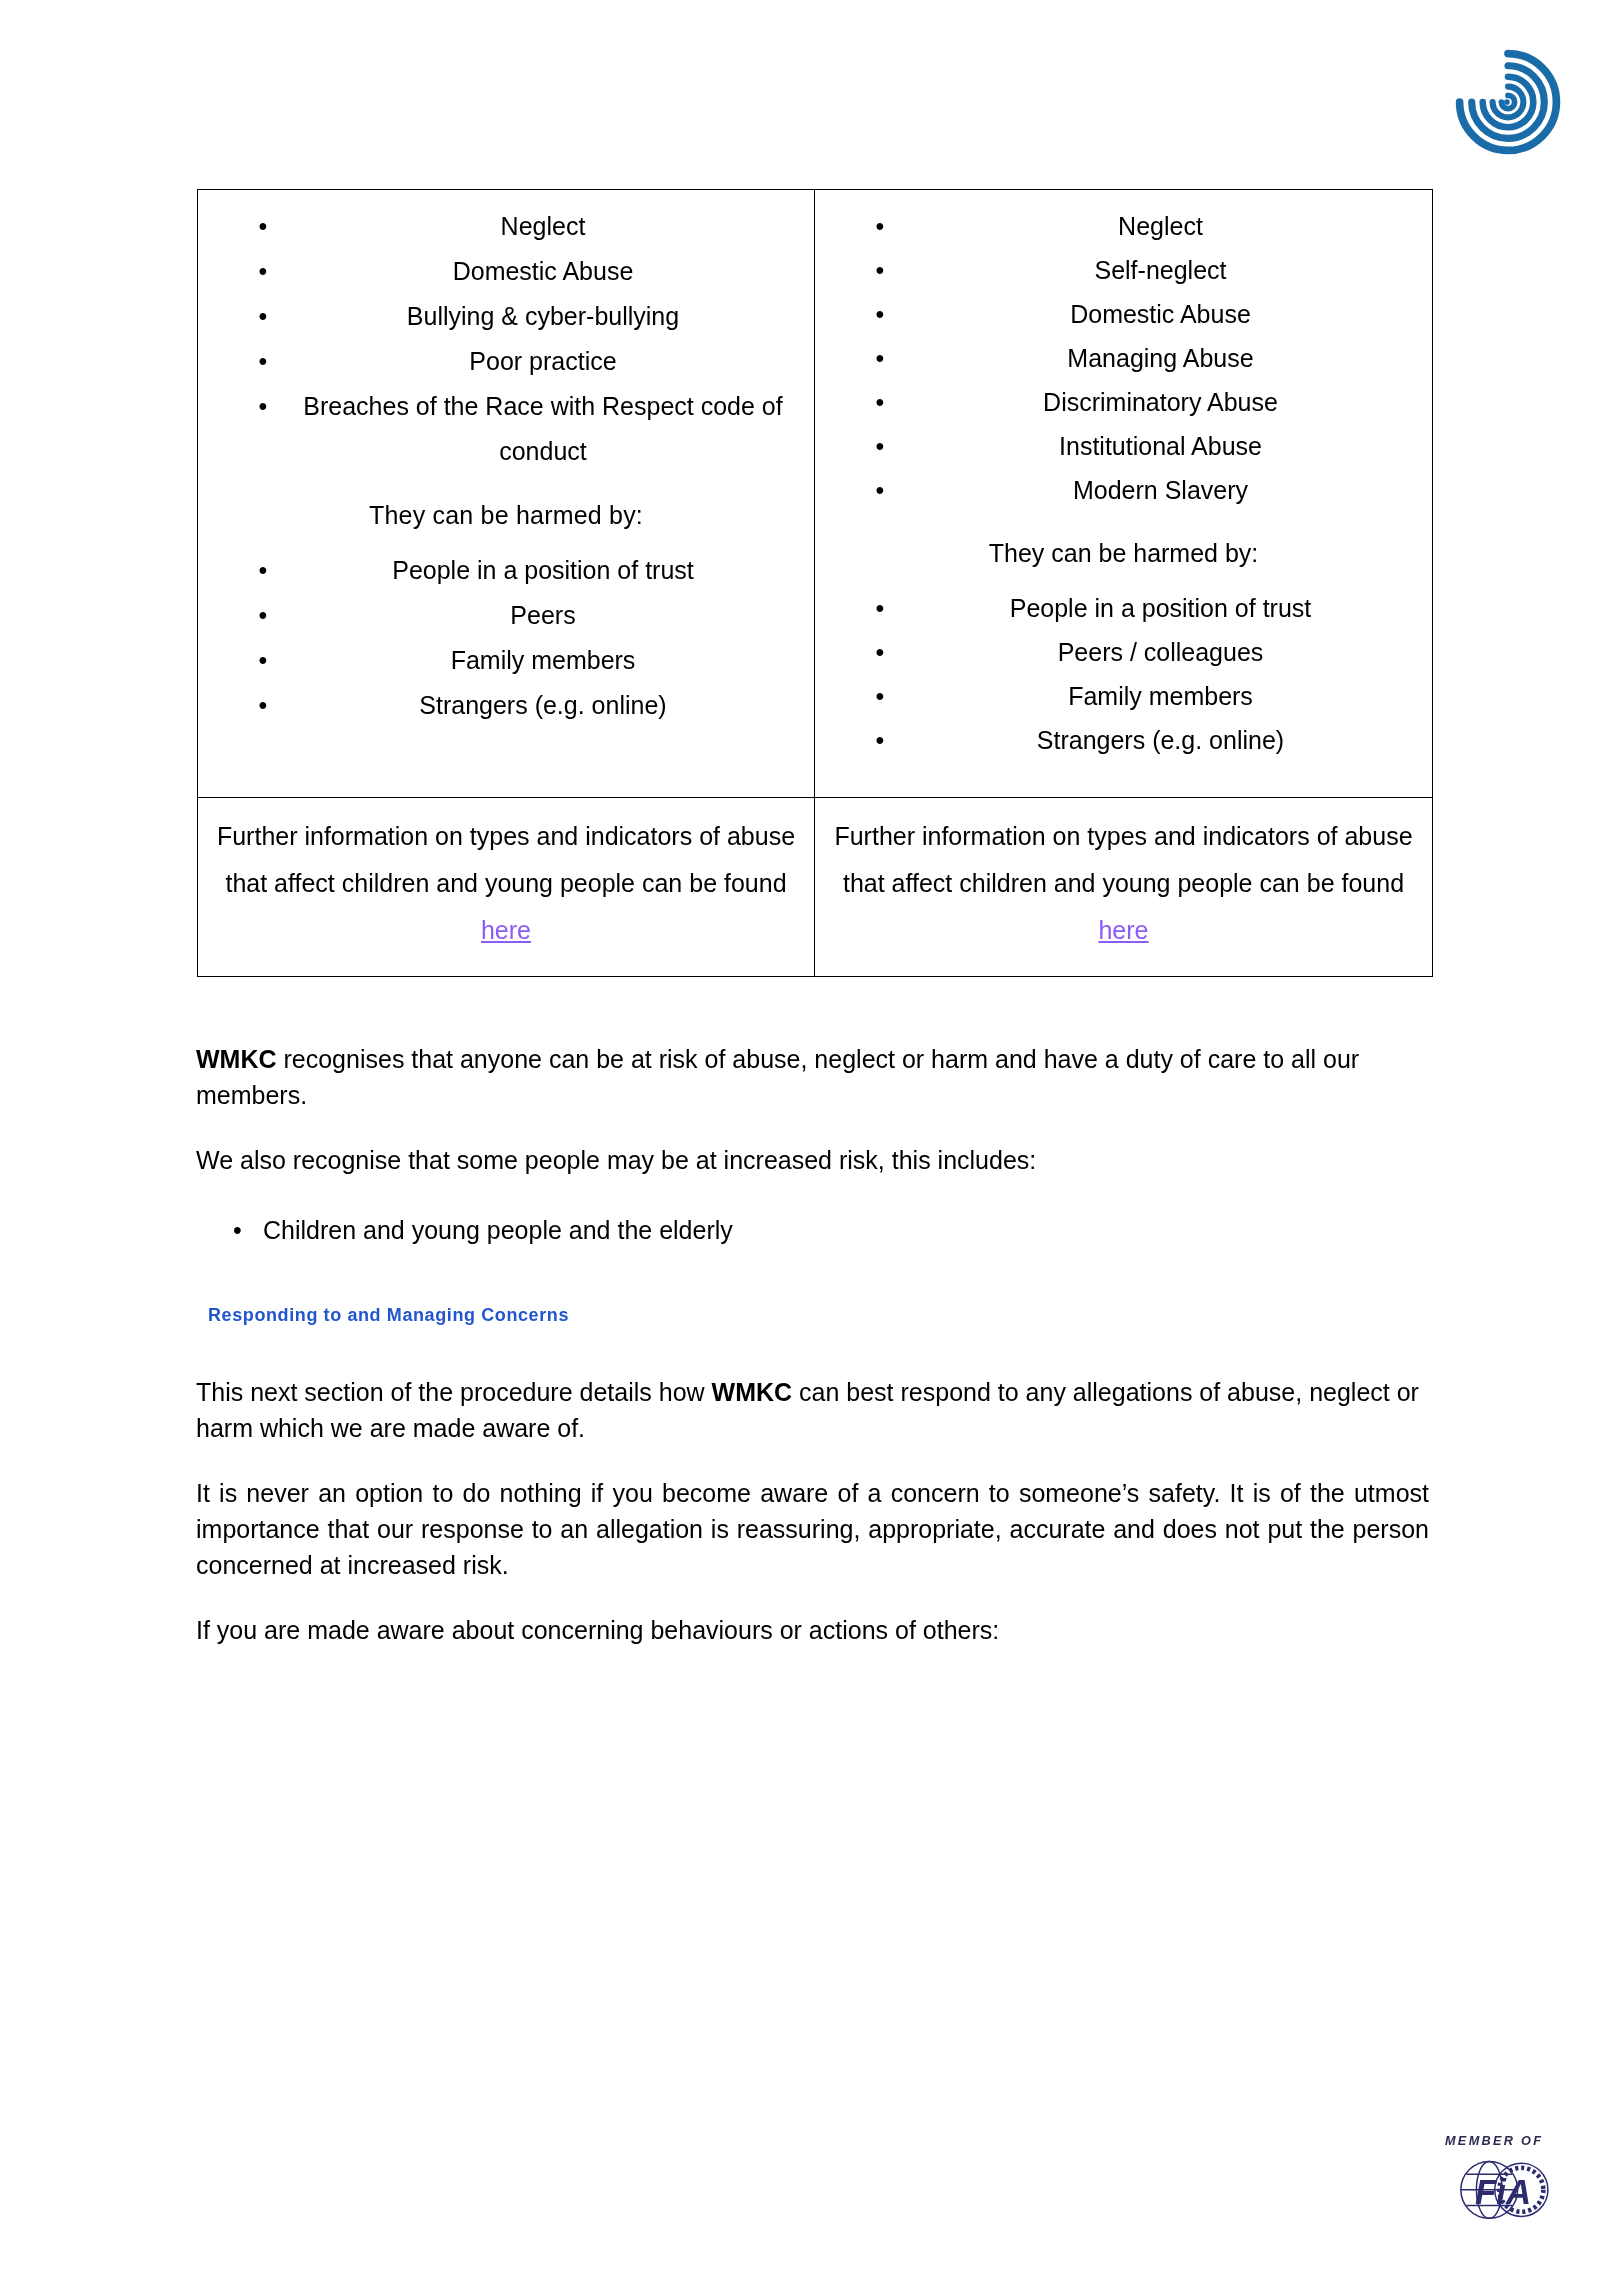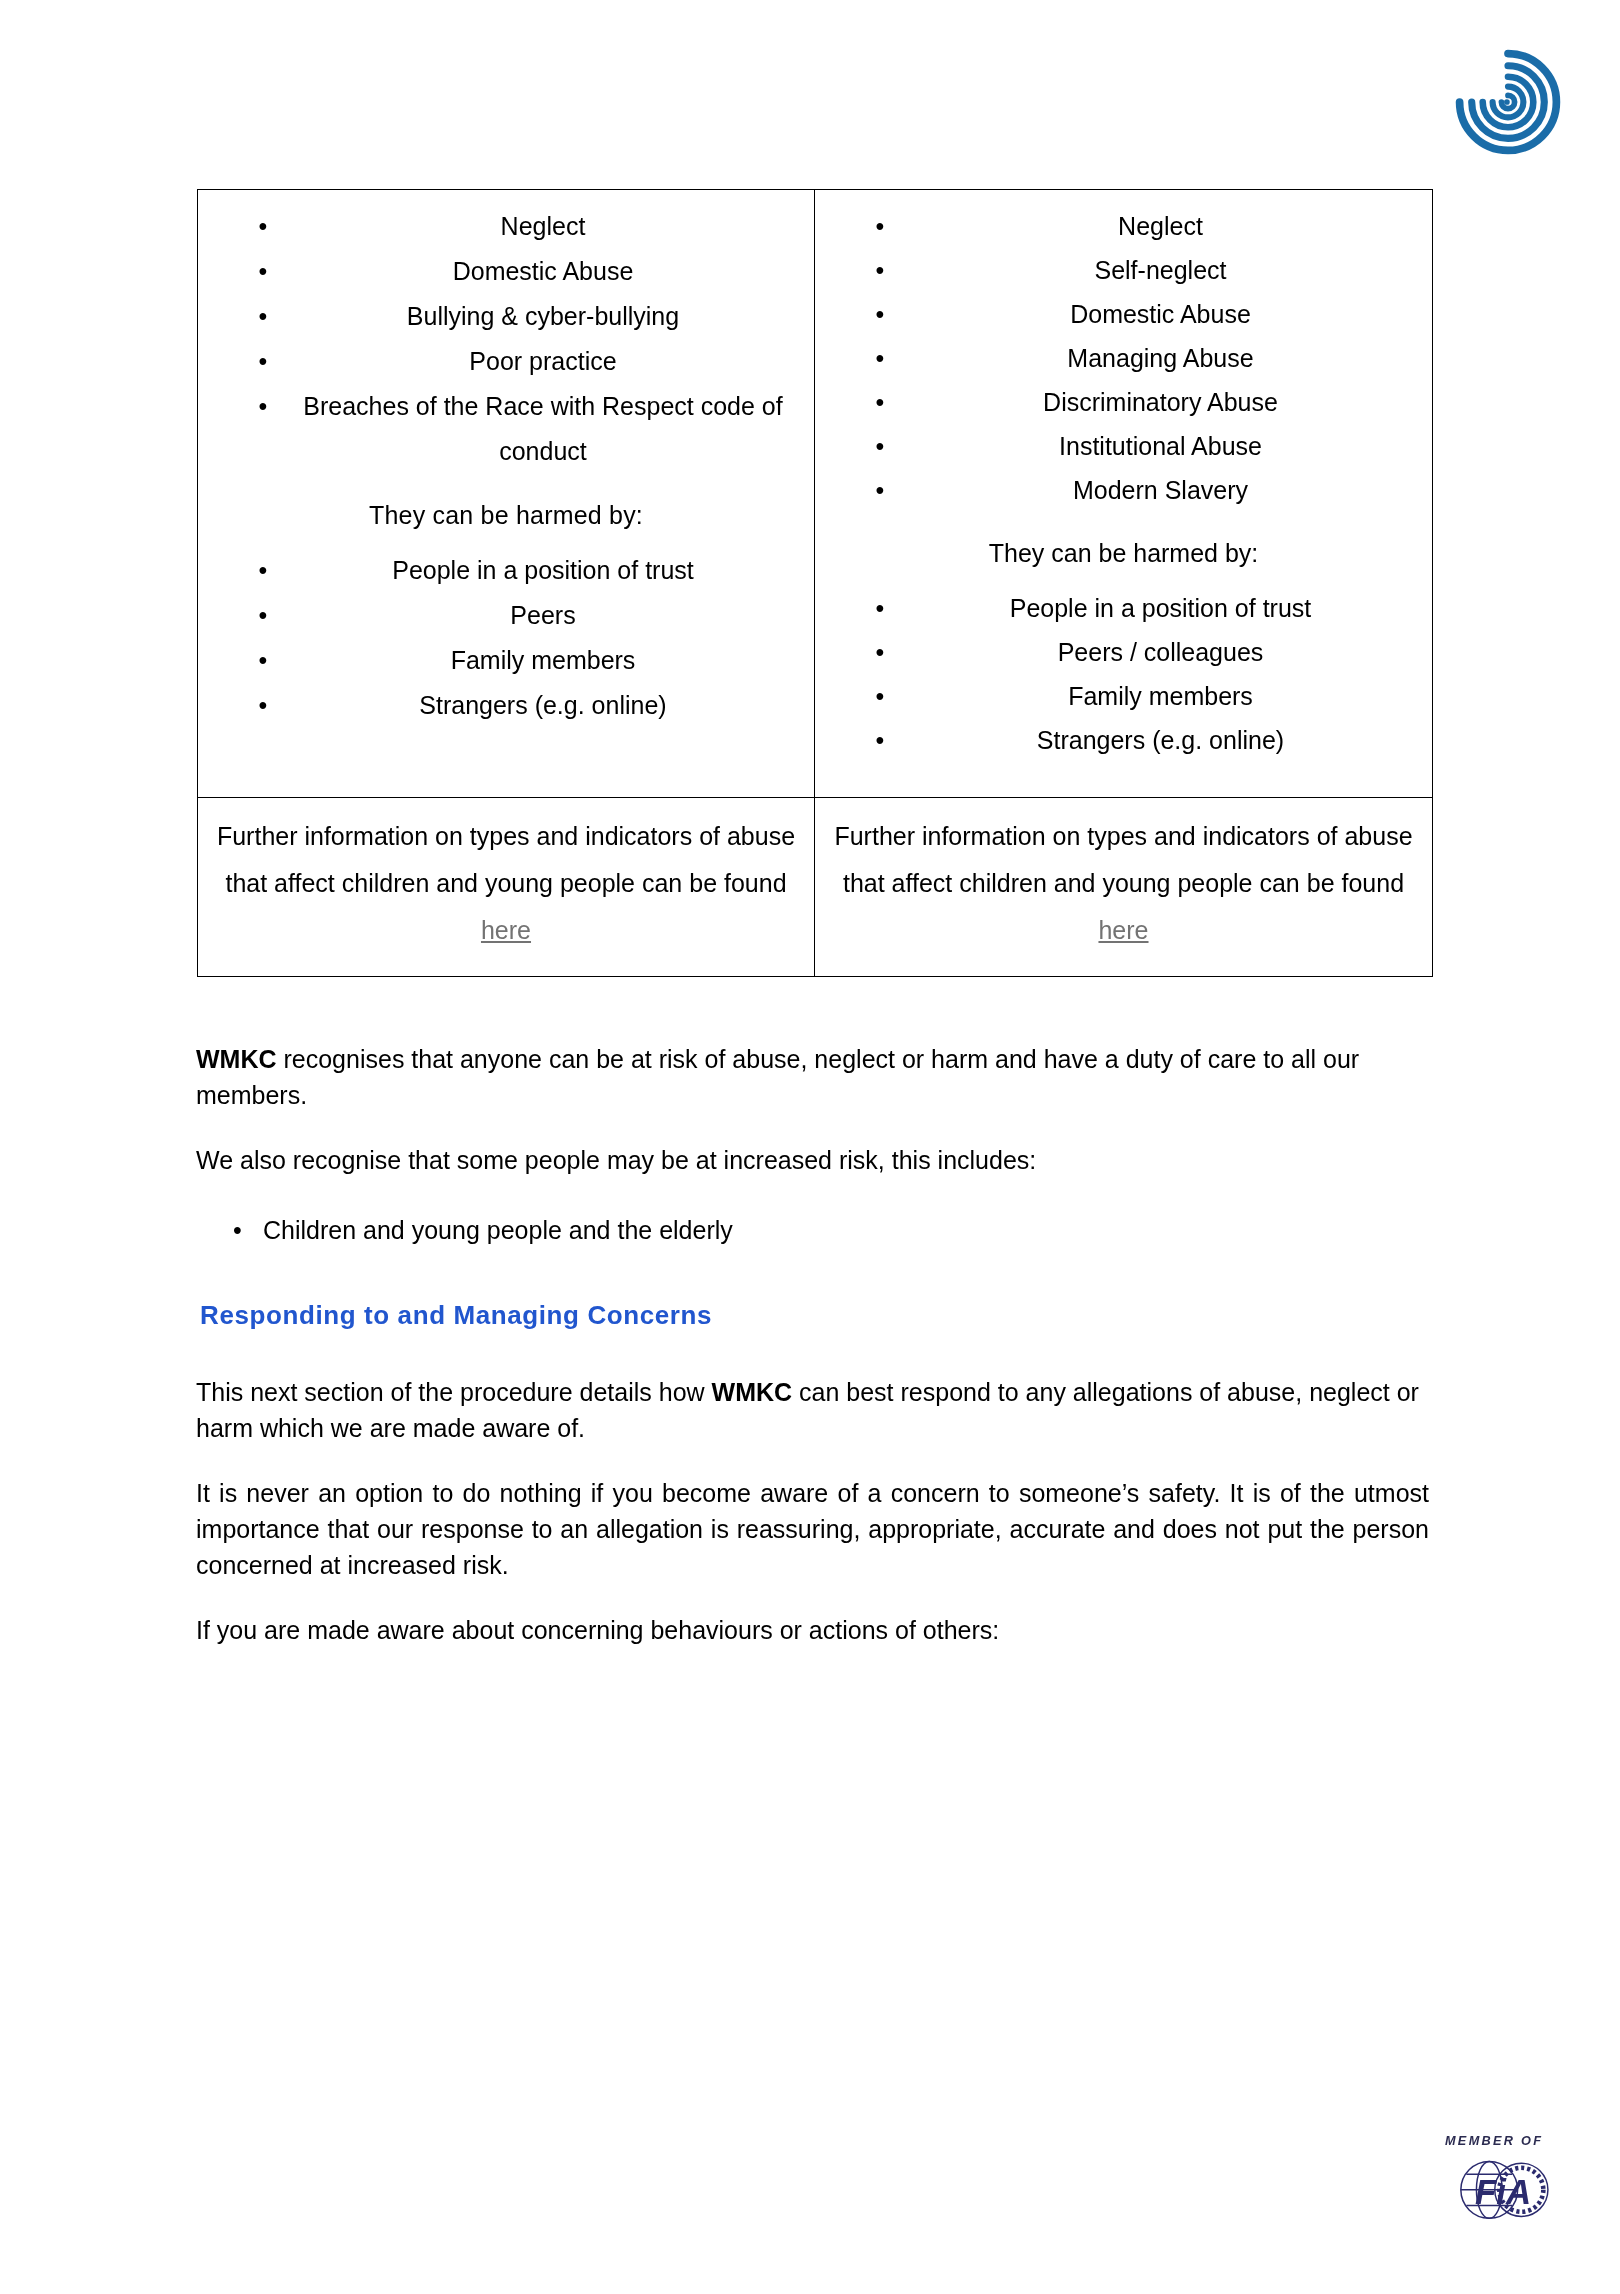--- a/index.html
+++ b/index.html
@@ -89,21 +89,21 @@
   .cell-spacer-left  { height: 51px; }
   .cell-spacer-right { height: 9.8px; }
 
   .tbl-para {
     font-size: 25px;
     line-height: 47px;
     margin: 0;
   }
 
   a.doclink {
-    color: #737373;
+    color: #8b5cf6;
     text-decoration: underline;
   }
 
   
   .body-wrap {
     position: absolute;
     left: 196px;
     top: 1041px;
     width: 1233px;
   }
@@ -130,24 +130,24 @@
   }
   ul.body-list li::before {
     content: "\2022";
     position: absolute;
     left: 37px;
     top: 0;
   }
 
   h2.section-head {
     color: #2156CE;
-    font-size: 26px;
+    font-size: 18px;
     font-weight: bold;
     line-height: 39px;
-    margin: 43px 0 39px 4px;
+    margin: 43px 0 39px 12px;
     letter-spacing: 0.6px;
   }
 
   
   .footer-logo {
     position: absolute;
     right: 59px;
     bottom: 51px;
     width: 116px;
     height: 110px;

